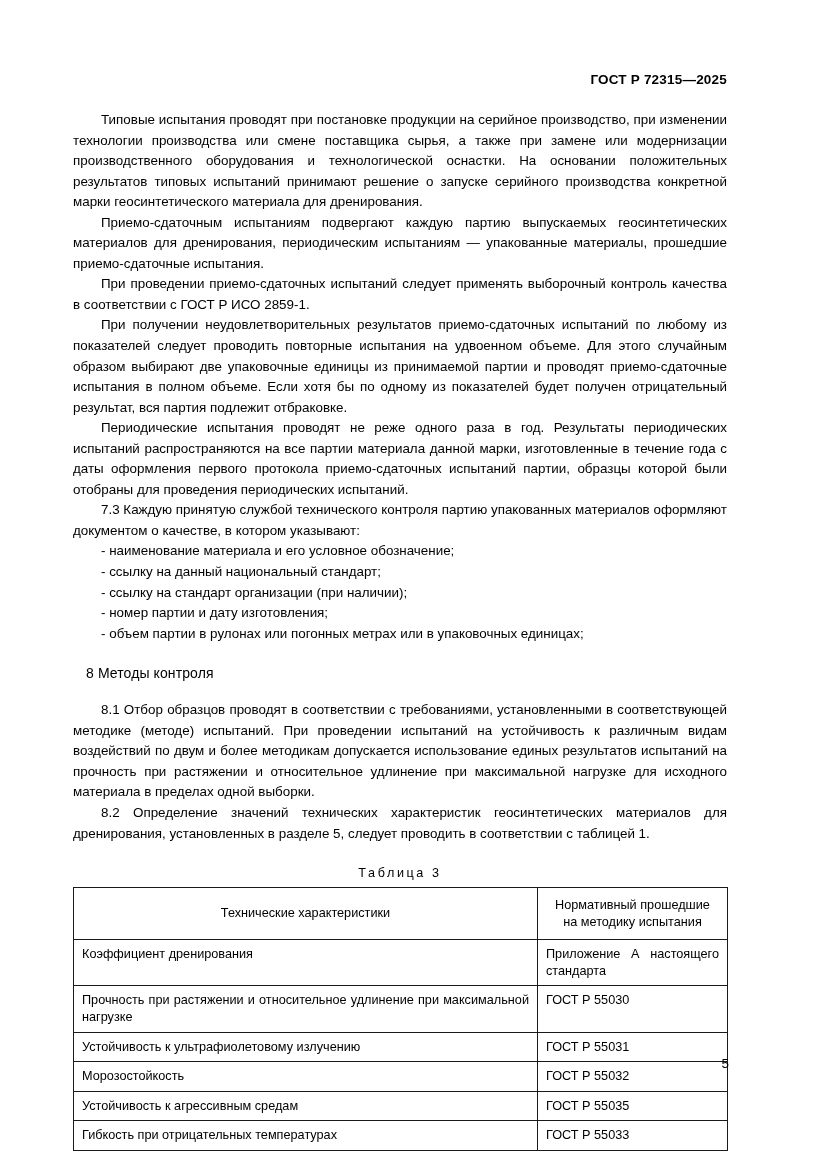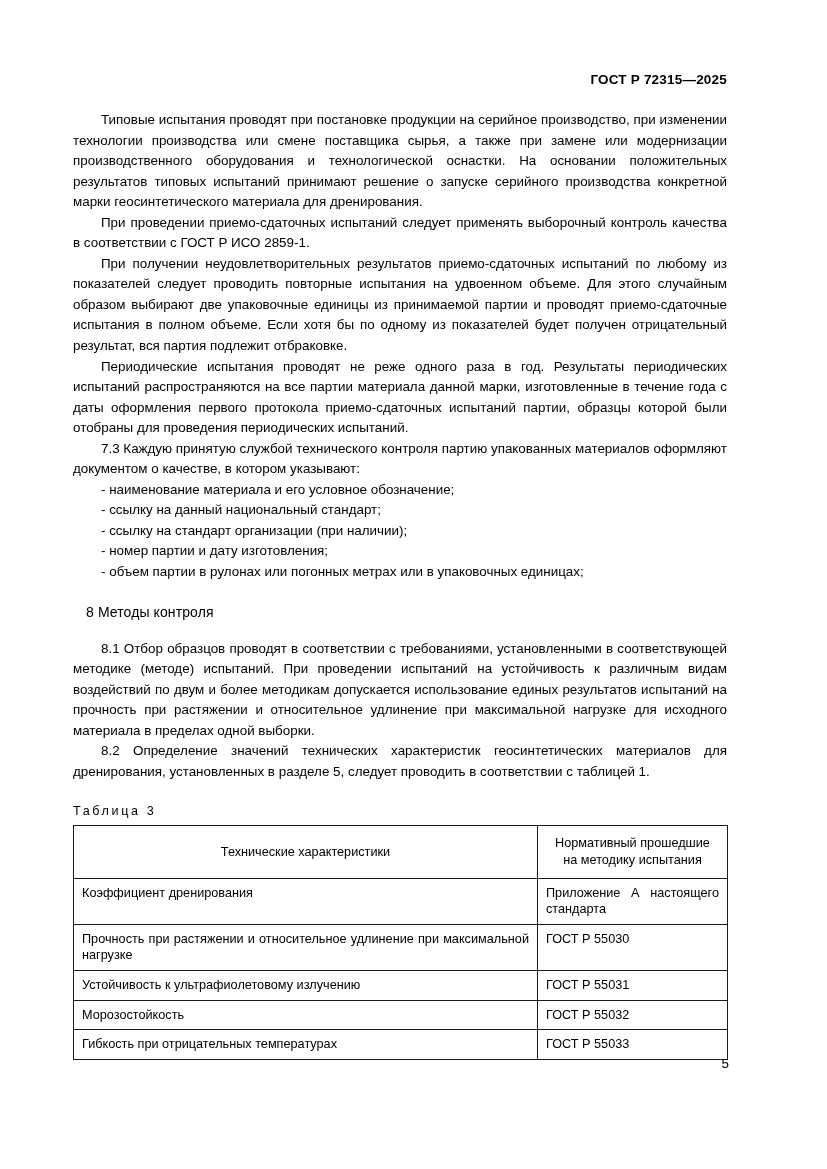--- a/index.html
+++ b/index.html
@@ -68,20 +68,21 @@
   }
   .gap-before-head { height: 21px; }
   .gap-after-head { height: 19px; }
   .gap-before-list { height: 0px; }
   
   .table-caption {
     font-size: 12.6px;
     letter-spacing: 2.6px;
     margin: 0;
     padding: 0;
+    text-align: center;
   }
   .gap-before-caption { height: 22px; }
   .gap-after-caption { height: 7px; }
   table.spec-table {
     border-collapse: collapse;
     width: 654px;
     table-layout: fixed;
   }
   table.spec-table td,
   table.spec-table th {
@@ -129,20 +130,21 @@
 <body>
 
 <div class="page">
 
   <div class="running-head">ГОСТ Р 72315—2025</div>
 
   <div class="content">
 
     <p class="body-par">Типовые испытания проводят при постановке продукции на серийное производство, при изменении технологии производства или смене поставщика сырья, а также при замене или модернизации производственного оборудования и технологической оснастки. На основании положительных результатов типовых испытаний принимают решение о запуске серийного производства конкретной марки геосинтетического материала для дренирования.</p>
 
+    <p class="body-par">Приемо-сдаточным испытаниям подвергают каждую партию выпускаемых геосинтетических материалов для дренирования, периодическим испытаниям — упакованные материалы, прошедшие приемо-сдаточные испытания.</p>
 
     <p class="body-par">При проведении приемо-сдаточных испытаний следует применять выборочный контроль качества в соответствии с ГОСТ Р ИСО 2859-1.</p>
 
     <p class="body-par">При получении неудовлетворительных результатов приемо-сдаточных испытаний по любому из показателей следует проводить повторные испытания на удвоенном объеме. Для этого случайным образом выбирают две упаковочные единицы из принимаемой партии и проводят приемо-сдаточные испытания в полном объеме. Если хотя бы по одному из показателей будет получен отрицательный результат, вся партия подлежит отбраковке.</p>
 
     <p class="body-par">Периодические испытания проводят не реже одного раза в год. Результаты периодических испытаний распространяются на все партии материала данной марки, изготовленные в течение года с даты оформления первого протокола приемо-сдаточных испытаний партии, образцы которой были отобраны для проведения периодических испытаний.</p>
 
     <p class="body-par">7.3 Каждую принятую службой технического контроля партию упакованных материалов оформляют документом о качестве, в котором указывают:</p>
 
     <div class="gap-before-list"></div>
@@ -192,20 +194,24 @@
         </tr>
         <tr>
           <td class="cell-char">Устойчивость к ультрафиолетовому излучению</td>
           <td class="cell-doc nowrap">ГОСТ Р 55031</td>
         </tr>
         <tr>
           <td class="cell-char">Морозостойкость</td>
           <td class="cell-doc nowrap">ГОСТ Р 55032</td>
         </tr>
         <tr>
+          <td class="cell-char">Устойчивость к агрессивным средам</td>
+          <td class="cell-doc nowrap">ГОСТ Р 55035</td>
+        </tr>
+        <tr>
           <td class="cell-char">Гибкость при отрицательных температурах</td>
           <td class="cell-doc nowrap">ГОСТ Р 55033</td>
         </tr>
 
       </tbody>
     </table>
 
   </div>
 
   <div class="folio">5</div>

